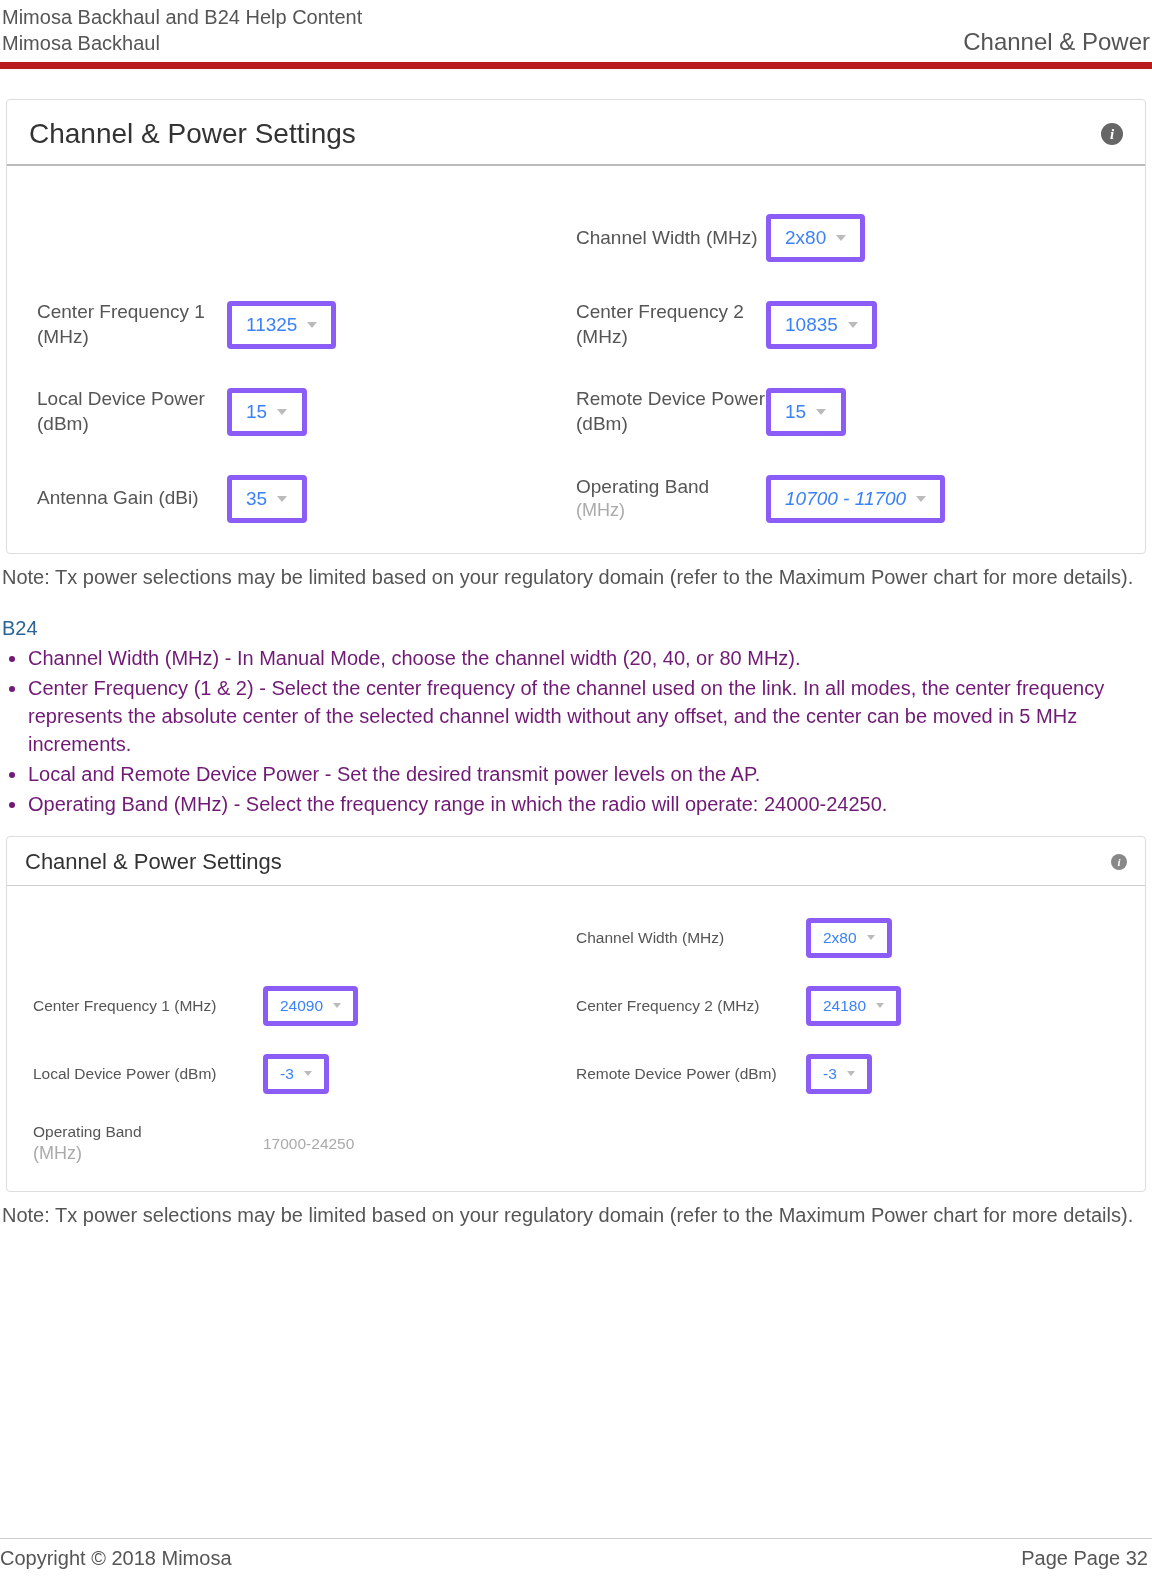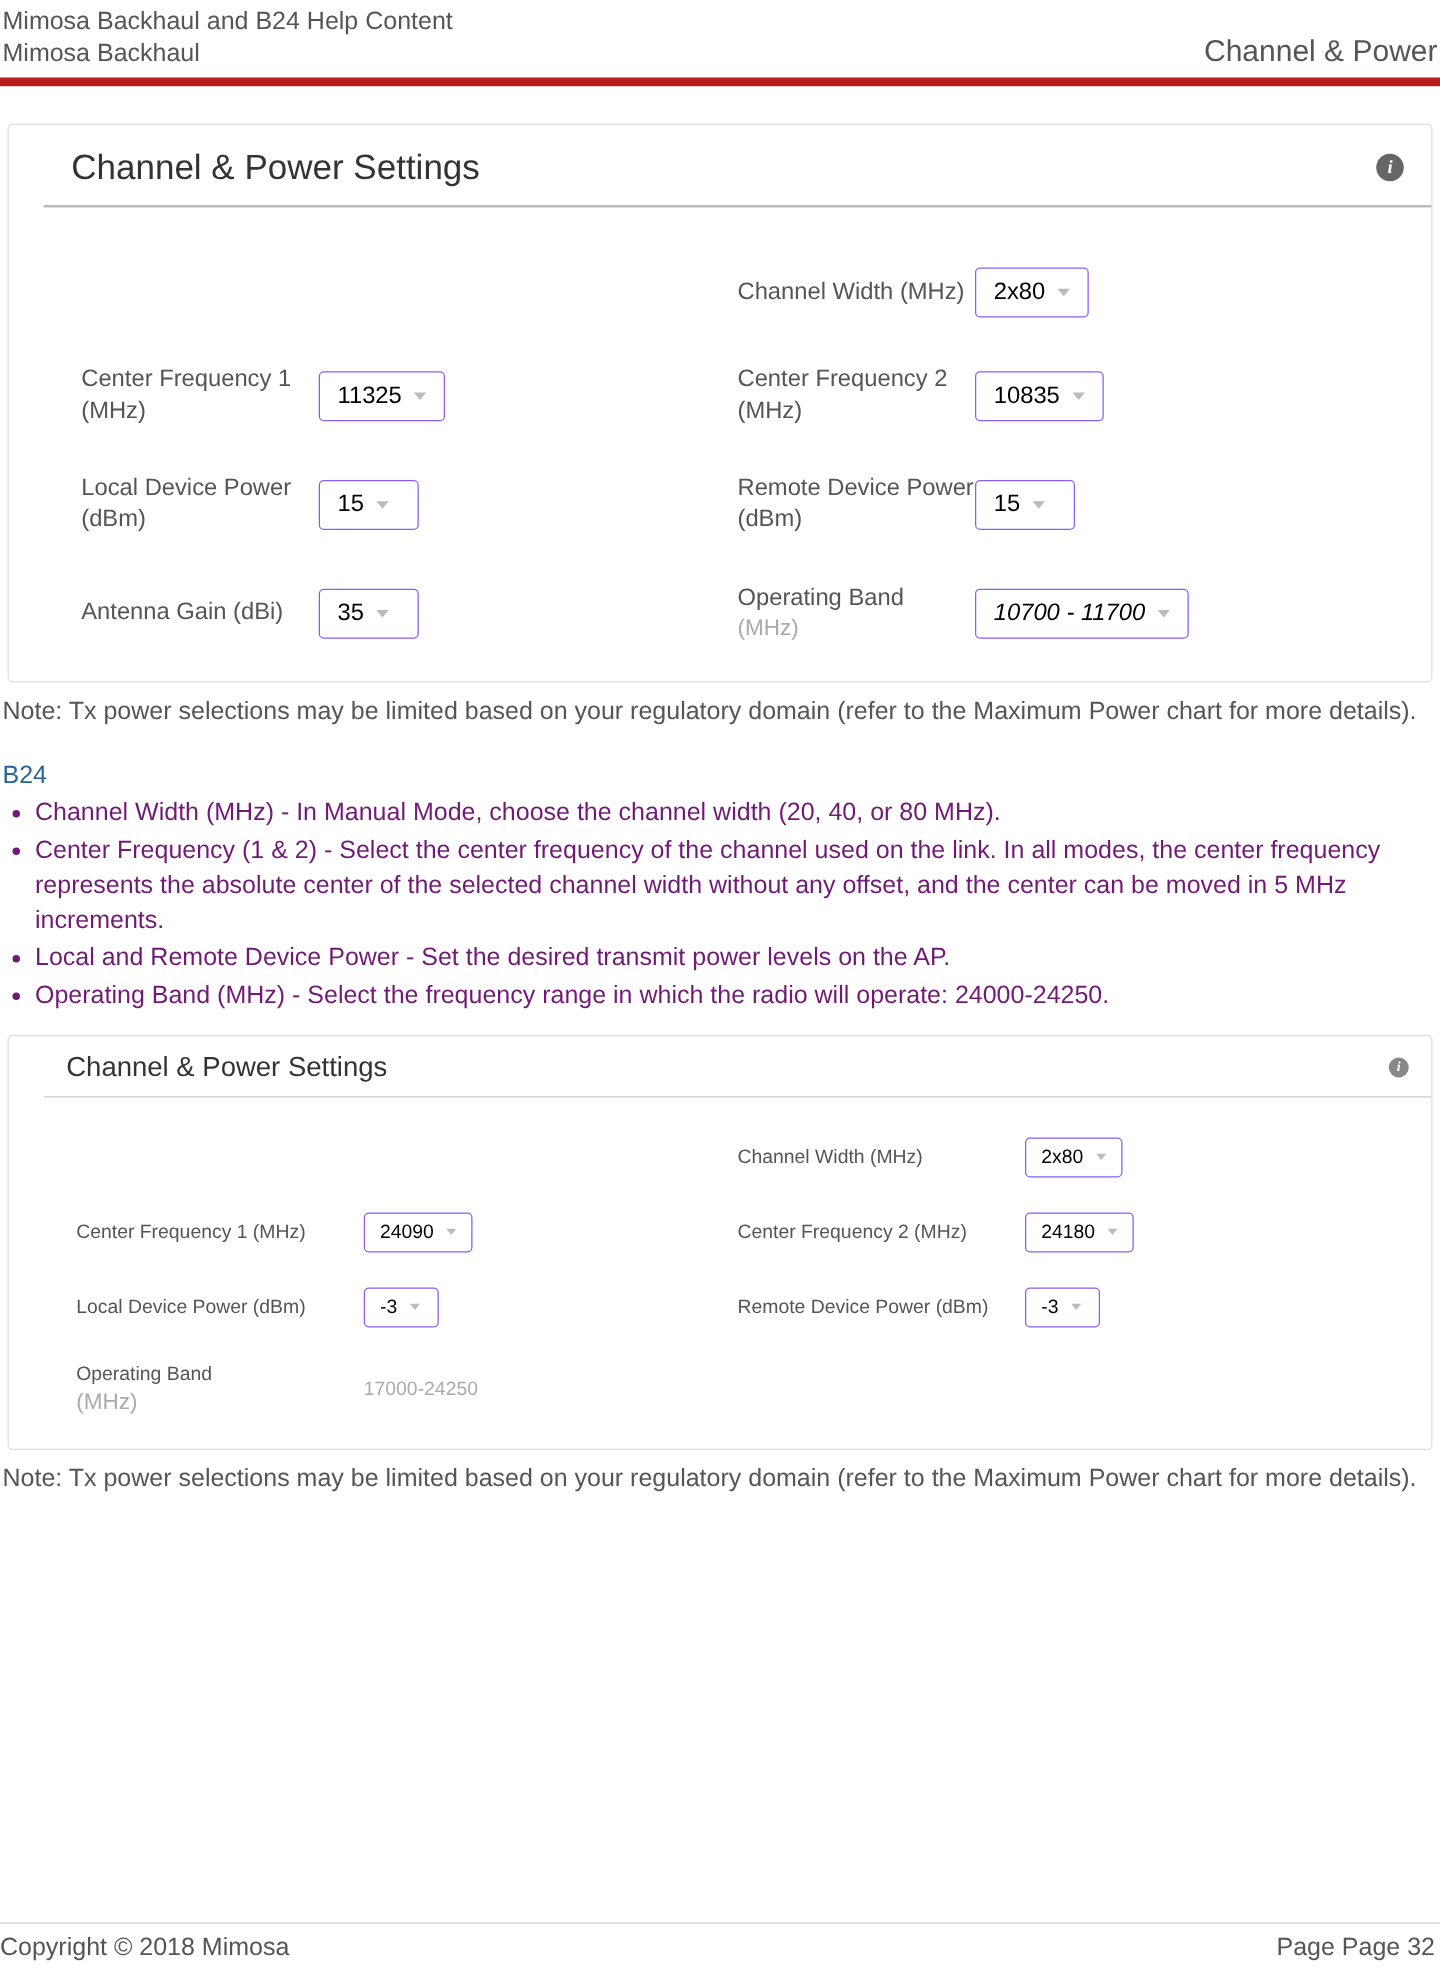--- a/index.html
+++ b/index.html
@@ -25,21 +25,20 @@
   }
   .page-header .right {
     color: #555;
     font-size: 24px;
   }
   .panel {
     margin: 30px 6px 8px 6px;
     border: 1px solid #ddd;
     border-radius: 4px;
     background: #fff;
-    padding-left: 28px;
   }
   .panel-header {
     display: flex;
     justify-content: space-between;
     align-items: center;
     padding: 18px 22px 14px 22px;
     border-bottom: 2px solid #bbb;
   }
   .panel-title {
     font-size: 28px;
@@ -76,25 +75,25 @@
   .field-label {
     flex: 0 0 190px;
     font-size: 19px;
     color: #555;
     line-height: 1.3;
   }
   .field-label .sub { display: block; color: #aaa; font-size: 18px; }
   .dropdown {
     display: inline-flex;
     align-items: center;
-    border: 1px solid #8b5cf6;
+    border: 5px solid #8b5cf6;
     border-radius: 4px;
     padding: 8px 14px;
     font-size: 19px;
-    color: #000000;
+    color: #3b82f6;
     background: #fff;
     min-width: 80px;
   }
   .dropdown.wide { min-width: 160px; font-style: italic; }
   .caret {
     margin-left: 10px;
     width: 0; height: 0;
     border-left: 5px solid transparent;
     border-right: 5px solid transparent;
     border-top: 6px solid #bbb;

